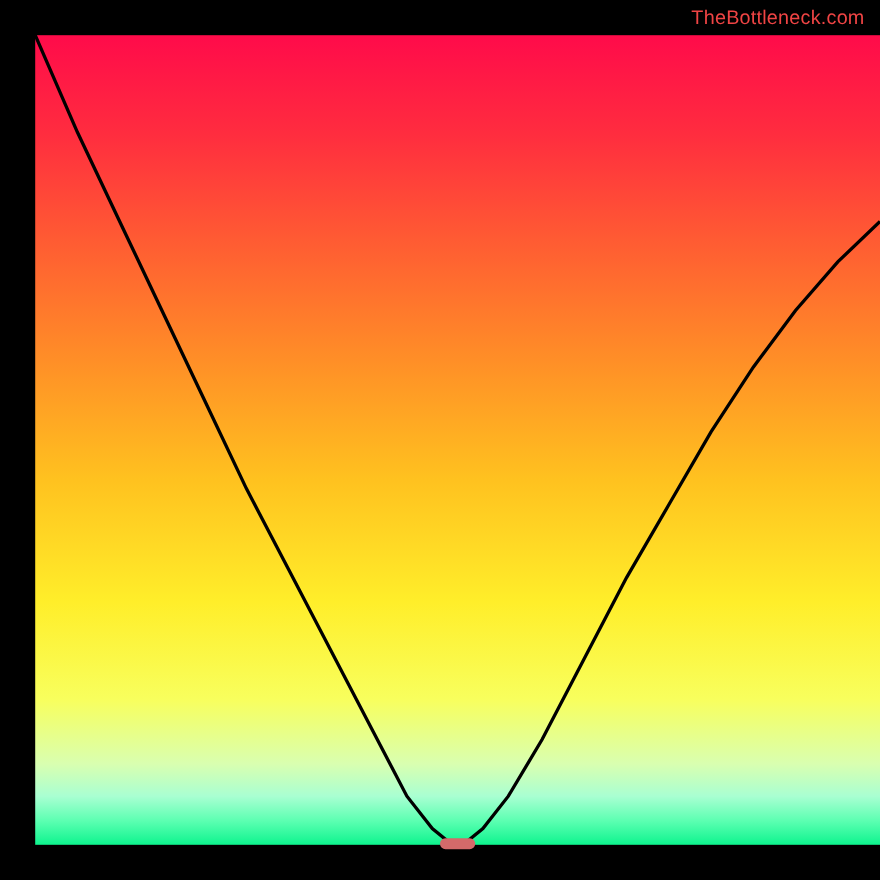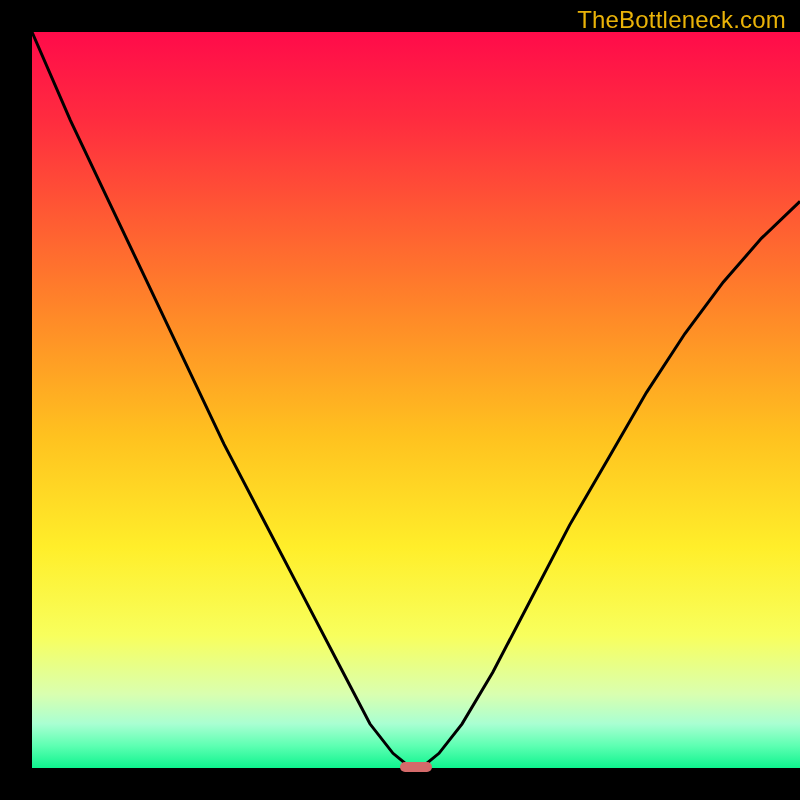--- a/index.html
+++ b/index.html
@@ -13,22 +13,22 @@
   }
   .chart-wrap {
     position: relative;
     width: 800px;
     height: 800px;
   }
   .attribution {
     position: absolute;
     top: 6px;
     right: 14px;
-    color: #eab308;
-    font-size: 24px;
+    color: #ef4444;
+    font-size: 18px;
     font-weight: 400;
     letter-spacing: 0.2px;
     z-index: 3;
   }
   svg {
     display: block;
   }
 </style>
 </head>
 <body>

